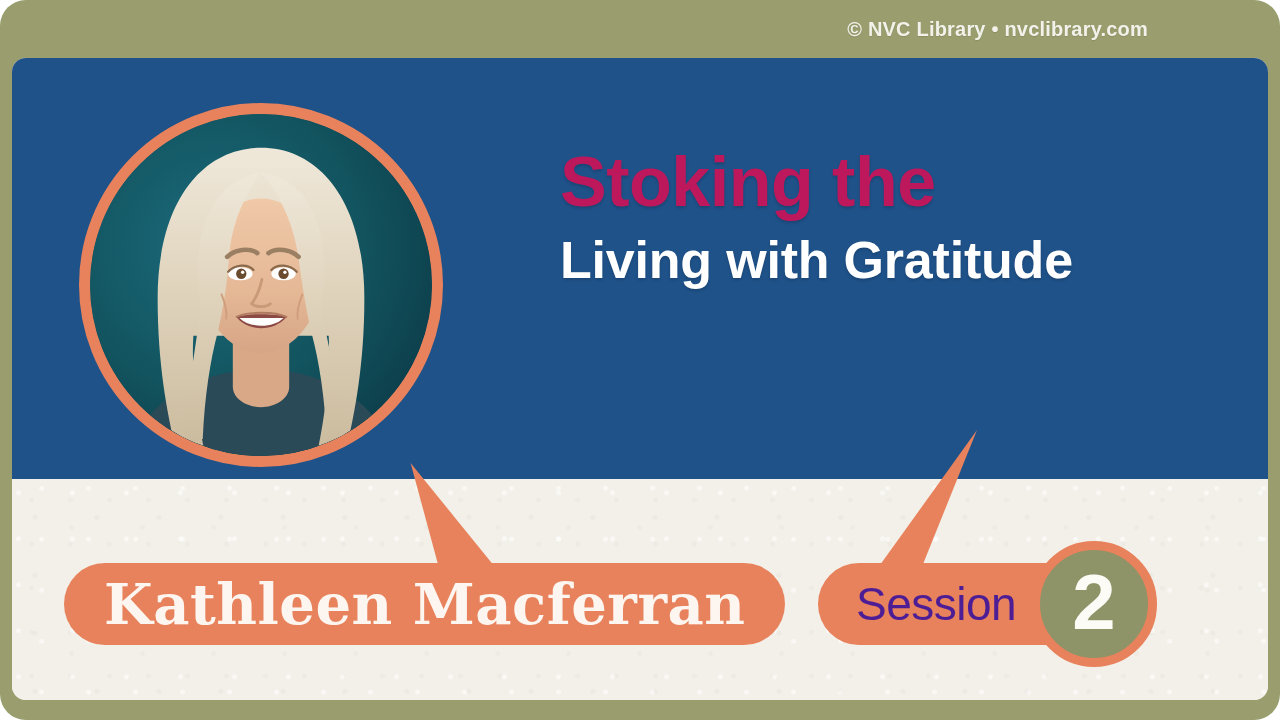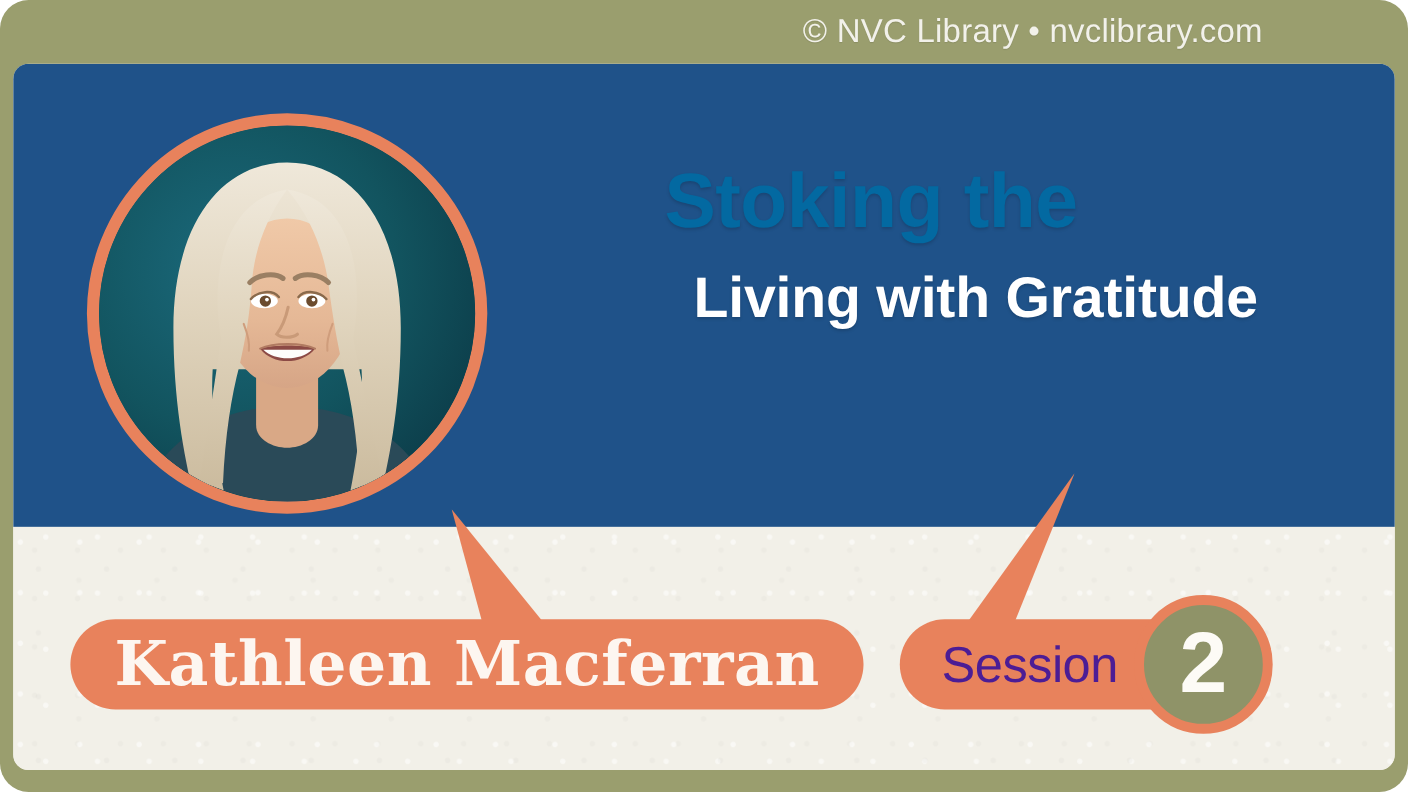--- a/index.html
+++ b/index.html
@@ -31,22 +31,22 @@
     width: 1280px;
     height: 58px;
     display: flex;
     align-items: center;
     justify-content: flex-end;
     padding-right: 132px;
     box-sizing: border-box;
   }
   #copyright-text {
     color: #f2f1ea;
-    font-size: 30px;
-    font-weight: 400;
+    font-size: 20px;
+    font-weight: 700;
     letter-spacing: 0.2px;
     white-space: nowrap;
     text-shadow: 0 1px 1px rgba(0,0,0,0.10);
   }
 
   
   #card {
     position: absolute;
     left: 12px;
     top: 58px;
@@ -102,38 +102,37 @@
   }
 
   
   #title-block {
     position: absolute;
     left: 548px;
     top: 84px;
     width: 660px;
   }
   .title-line {
-    color: #0369a1;
+    color: #be185d;
     font-size: 70px;
     font-weight: bold;
     line-height: 1.15;
     letter-spacing: -0.5px;
     white-space: nowrap;
     text-shadow: 0 2px 3px rgba(0,0,0,0.16);
-    margin-left: 44px;
   }
   #subtitle {
     color: #ffffff;
     font-size: 52px;
     font-weight: bold;
     line-height: 1.2;
     letter-spacing: -0.2px;
     white-space: nowrap;
-    text-align: center;
-    margin-top: 17px;
+    text-align: left;
+    margin-top: 6px;
     padding-right: 6px;
     text-shadow: 0 2px 3px rgba(0,0,0,0.16);
   }
 
   
   .tail {
     position: absolute;
     background: #e8825c;
   }
   #speaker-tail {

